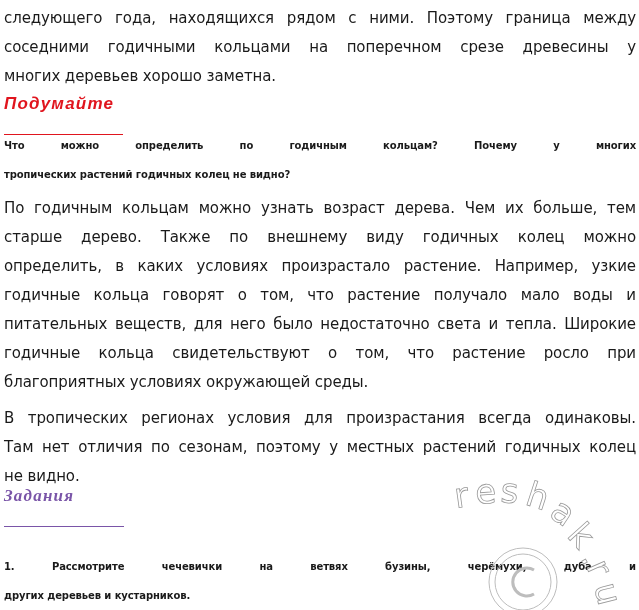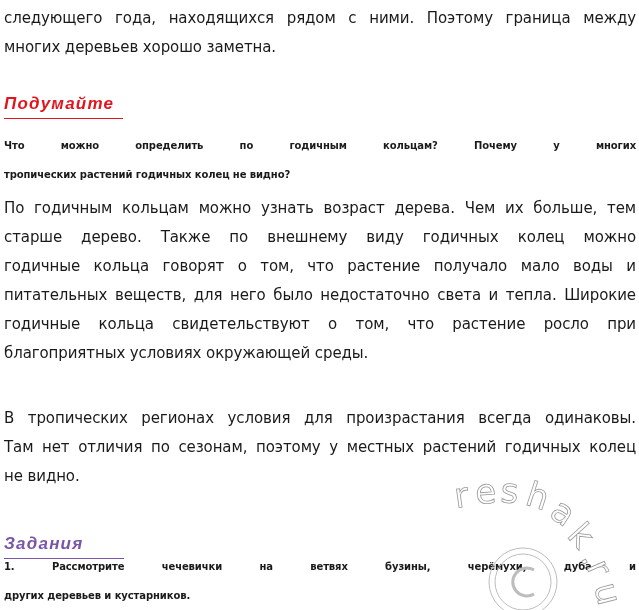--- a/index.html
+++ b/index.html
@@ -39,21 +39,21 @@
     }
     .heading {
       position: absolute;
       left: 4px;
       font-family: "Liberation Sans", sans-serif;
       font-weight: bold;
       font-style: italic;
       font-size: 17px;
       letter-spacing: 1.2px;
       line-height: 20px;
-      padding-bottom: 4px;
+      padding-bottom: 20px;
       margin: 0;
     }
     .heading.red {
       color: #e0151e;
       border-bottom: 1.5px solid #e0151e;
       width: 119px;
     }
     .heading.purple {
       color: #7a55a8;
       border-bottom: 1.5px solid #7a55a8;
@@ -77,46 +77,48 @@
       pointer-events: none;
     }
   </style>
 </head>
 <body>
 
 <div class="page">
 
   <div class="para" style="top:4px;">
     <span class="line">следующего года, находящихся рядом с ними. Поэтому граница между</span>
+    <span class="line">соседними годичными кольцами на поперечном срезе древесины у</span>
     <span class="line last">многих деревьев хорошо заметна.</span>
   </div>
 
   <div class="heading red" style="top:94px;">Подумайте</div>
 
   <div class="para bold" style="top:131px;">
     <span class="line">Что можно определить по годичным кольцам? Почему у многих</span>
     <span class="line last">тропических растений годичных колец не видно?</span>
   </div>
 
   <div class="para" style="top:194px;">
     <span class="line">По годичным кольцам можно узнать возраст дерева. Чем их больше, тем</span>
     <span class="line">старше дерево. Также по внешнему виду годичных колец можно</span>
+    <span class="line">определить, в каких условиях произрастало растение. Например, узкие</span>
     <span class="line">годичные кольца говорят о том, что растение получало мало воды и</span>
     <span class="line">питательных веществ, для него было недостаточно света и тепла. Широкие</span>
     <span class="line">годичные кольца свидетельствуют о том, что растение росло при</span>
     <span class="line last">благоприятных условиях окружающей среды.</span>
   </div>
 
   <div class="para" style="top:404px;">
     <span class="line">В тропических регионах условия для произрастания всегда одинаковы.</span>
     <span class="line">Там нет отличия по сезонам, поэтому у местных растений годичных колец</span>
     <span class="line last">не видно.</span>
   </div>
 
-  <div class="heading purple" style="top:534px;">Задания</div>
+  <div class="heading purple" style="top:486px;font-family:Liberation Serif, serif;">Задания</div>
 
   <div class="para bold" style="top:552px;">
     <span class="line">1. Рассмотрите чечевички на ветвях бузины, черёмухи, дуба и</span>
     <span class="line last">других деревьев и кустарников.</span>
   </div>
 
   <svg class="watermark" viewBox="0 0 200 160" xmlns="http://www.w3.org/2000/svg">
     <g fill="none" stroke="#bdbdbd" stroke-width="1">
       <circle cx="75" cy="122" r="34"></circle>
       <circle cx="75" cy="122" r="28"></circle>

